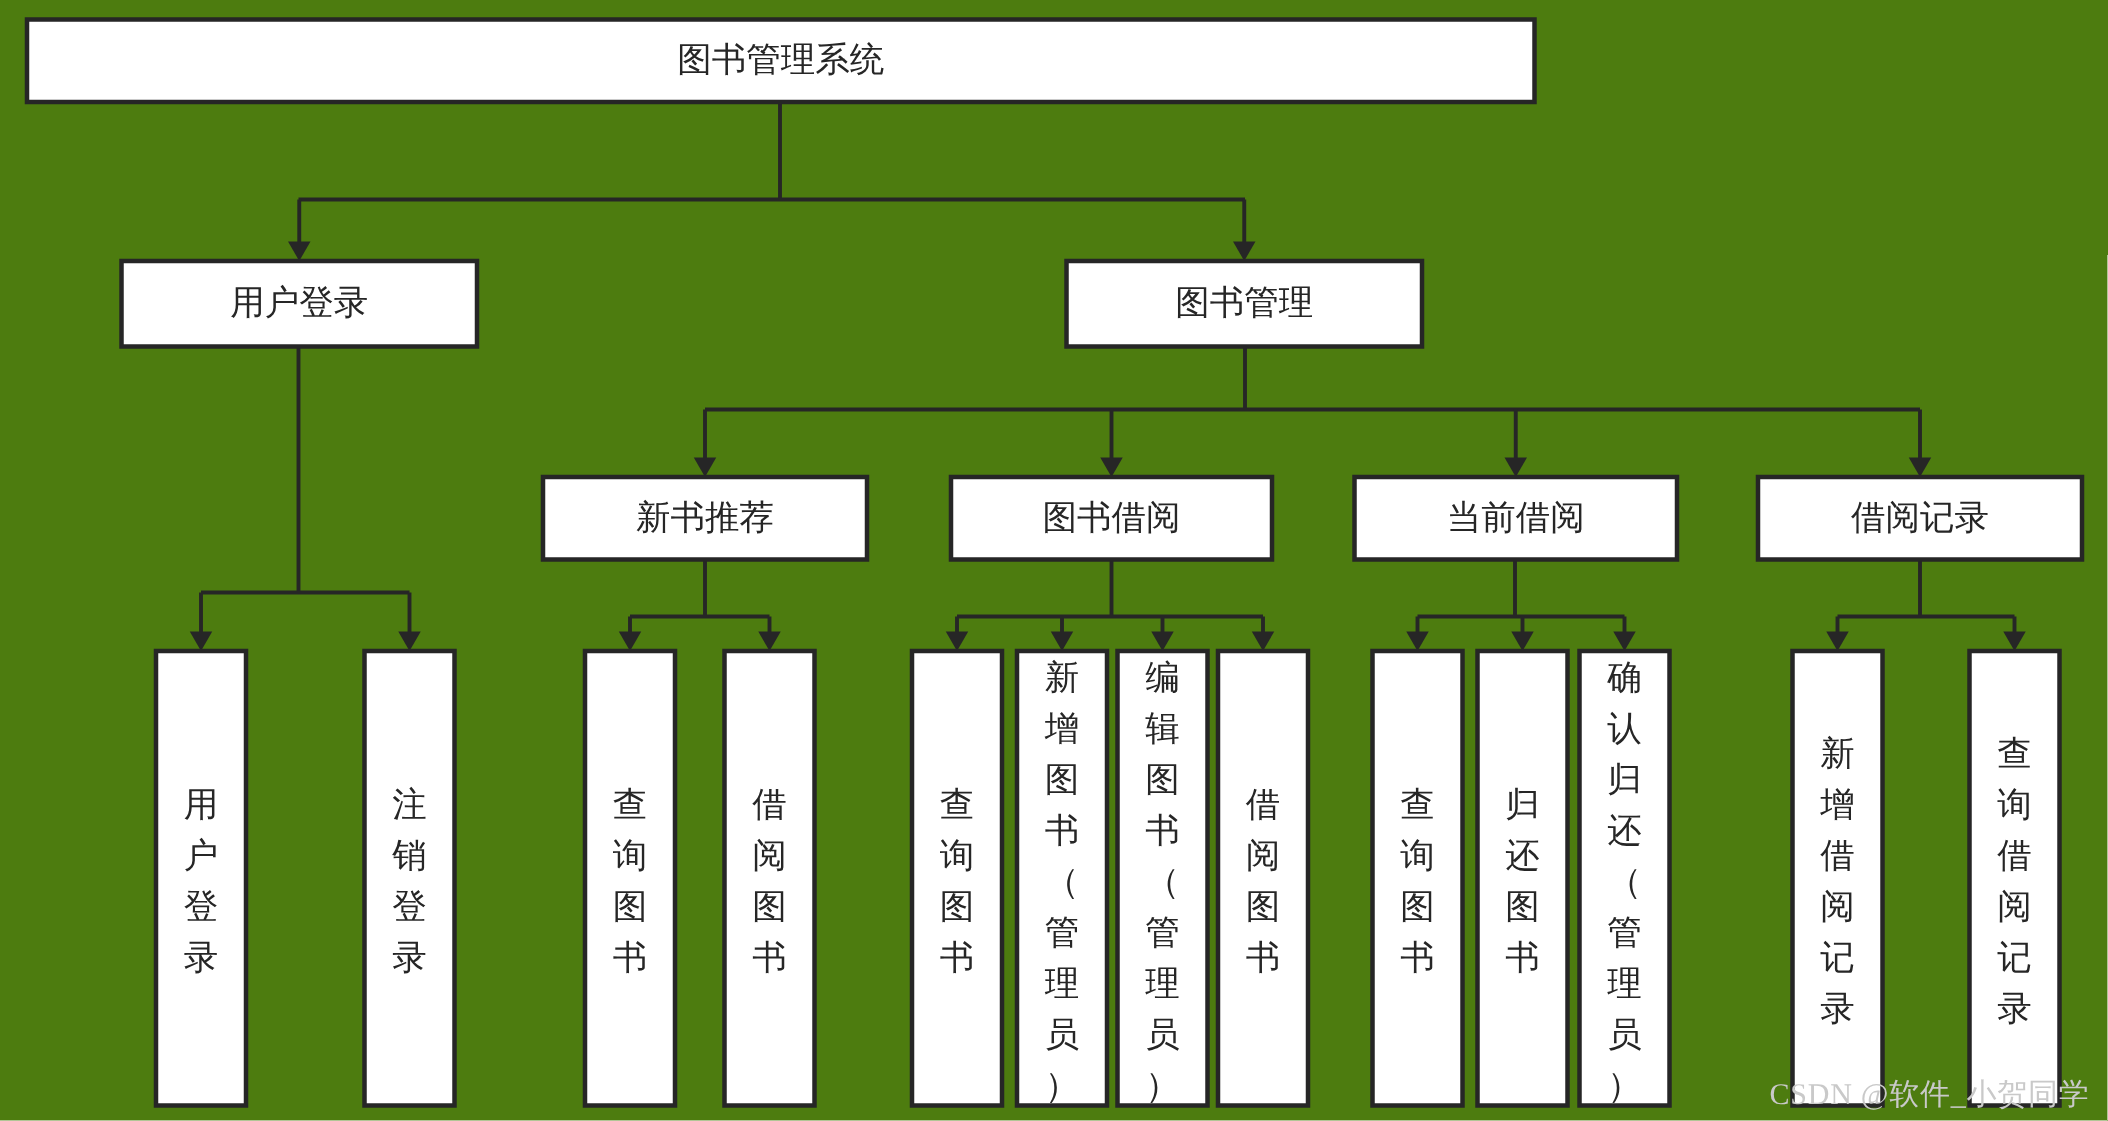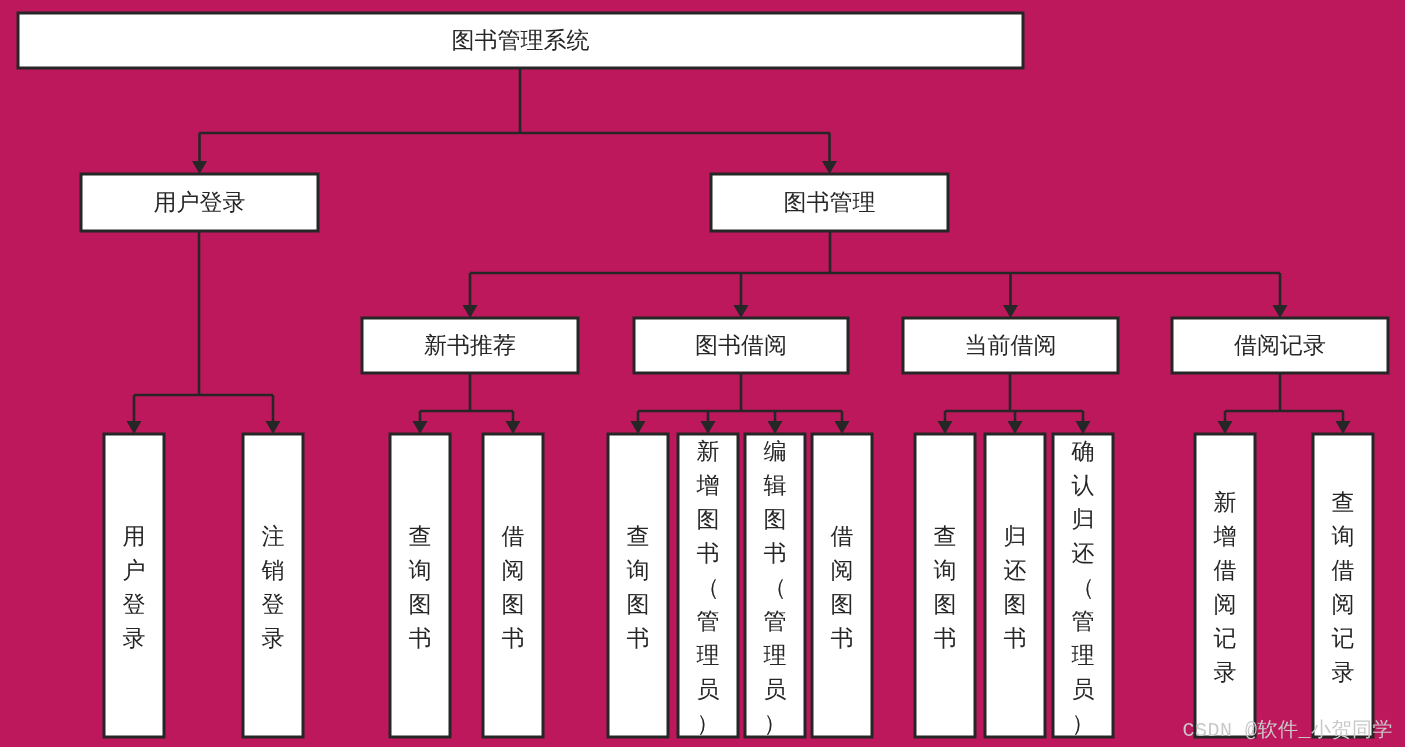--- a/index.html
+++ b/index.html
@@ -8,21 +8,21 @@
     padding: 0;
     background: #ffffff;
   }
   body {
     font-family: "Liberation Sans", "DejaVu Sans", sans-serif;
   }
   #diagram-root {
     position: relative;
     width: 1405px;
     height: 747px;
-    background: #be185d;
+    background: #4d7c0f;
     overflow: hidden;
   }
   svg.flow {
     position: absolute;
     left: 0;
     top: 0;
     width: 1405px;
     height: 747px;
     display: block;
   }
@@ -53,21 +53,21 @@
     font-family: "Liberation Sans", "DejaVu Sans", sans-serif;
     font-size: 23px;
     text-anchor: middle;
   }
   .watermark {
     position: absolute;
     right: 12px;
     bottom: 4px;
     color: #c9c9c9;
     font-size: 20px;
-    font-family: Liberation Mono, monospace;
+    font-family: Liberation Serif, serif;
     letter-spacing: 0.5px;
     white-space: nowrap;
     user-select: none;
     pointer-events: none;
   }
 </style>
 </head>
 <body>
 
 <div id="diagram-root">

